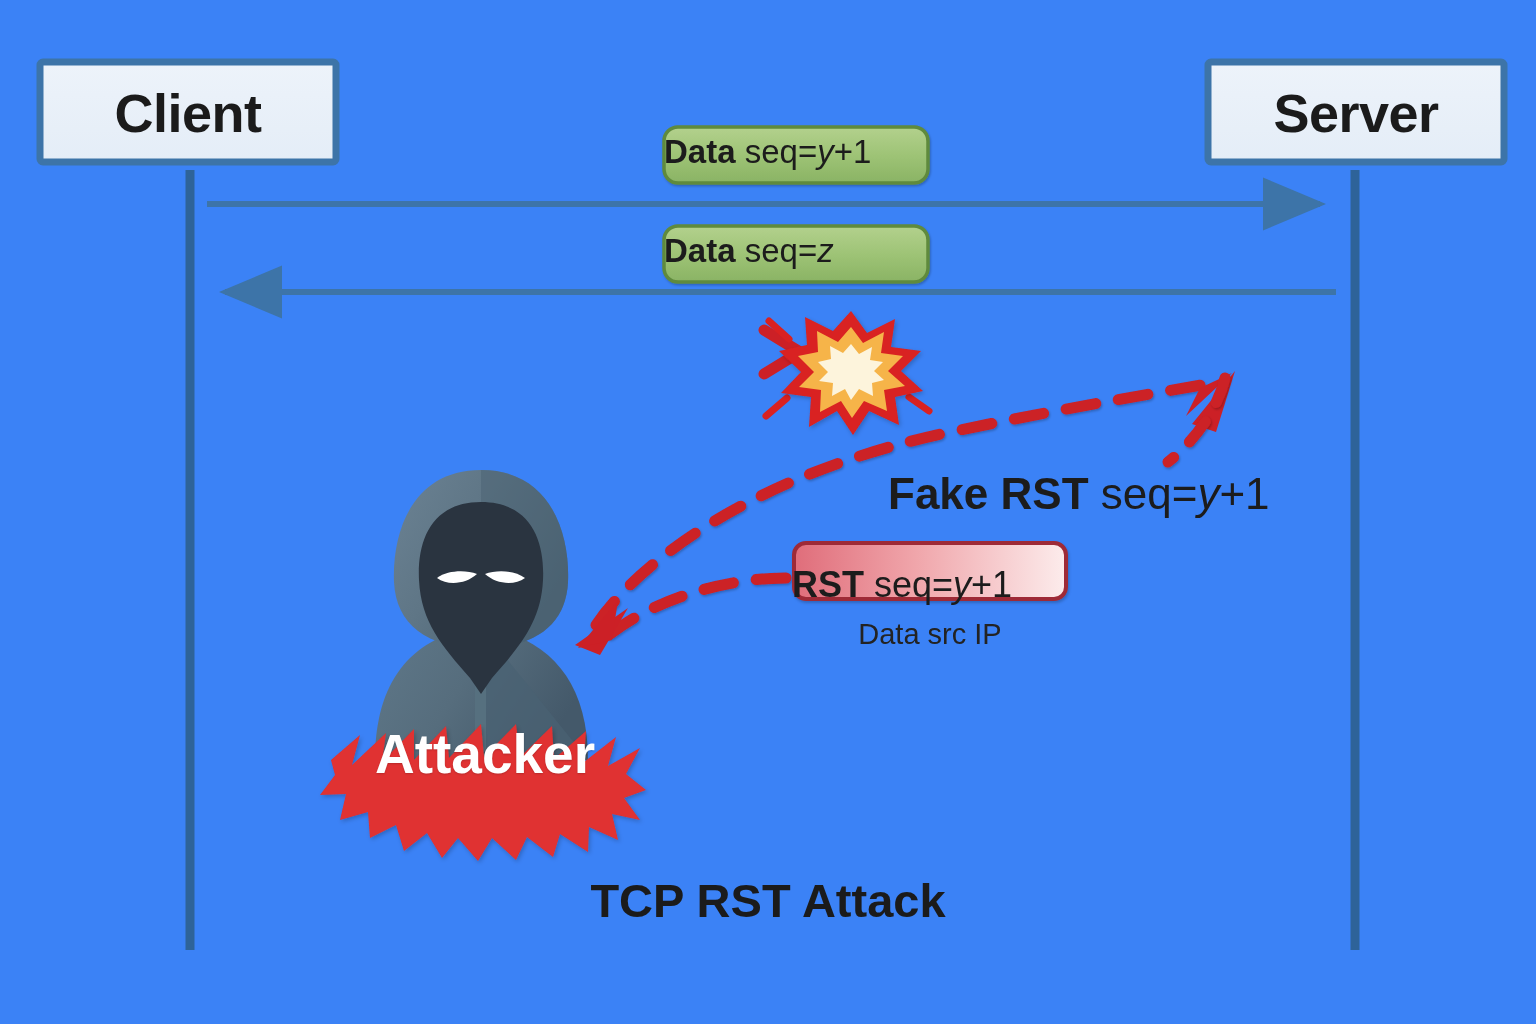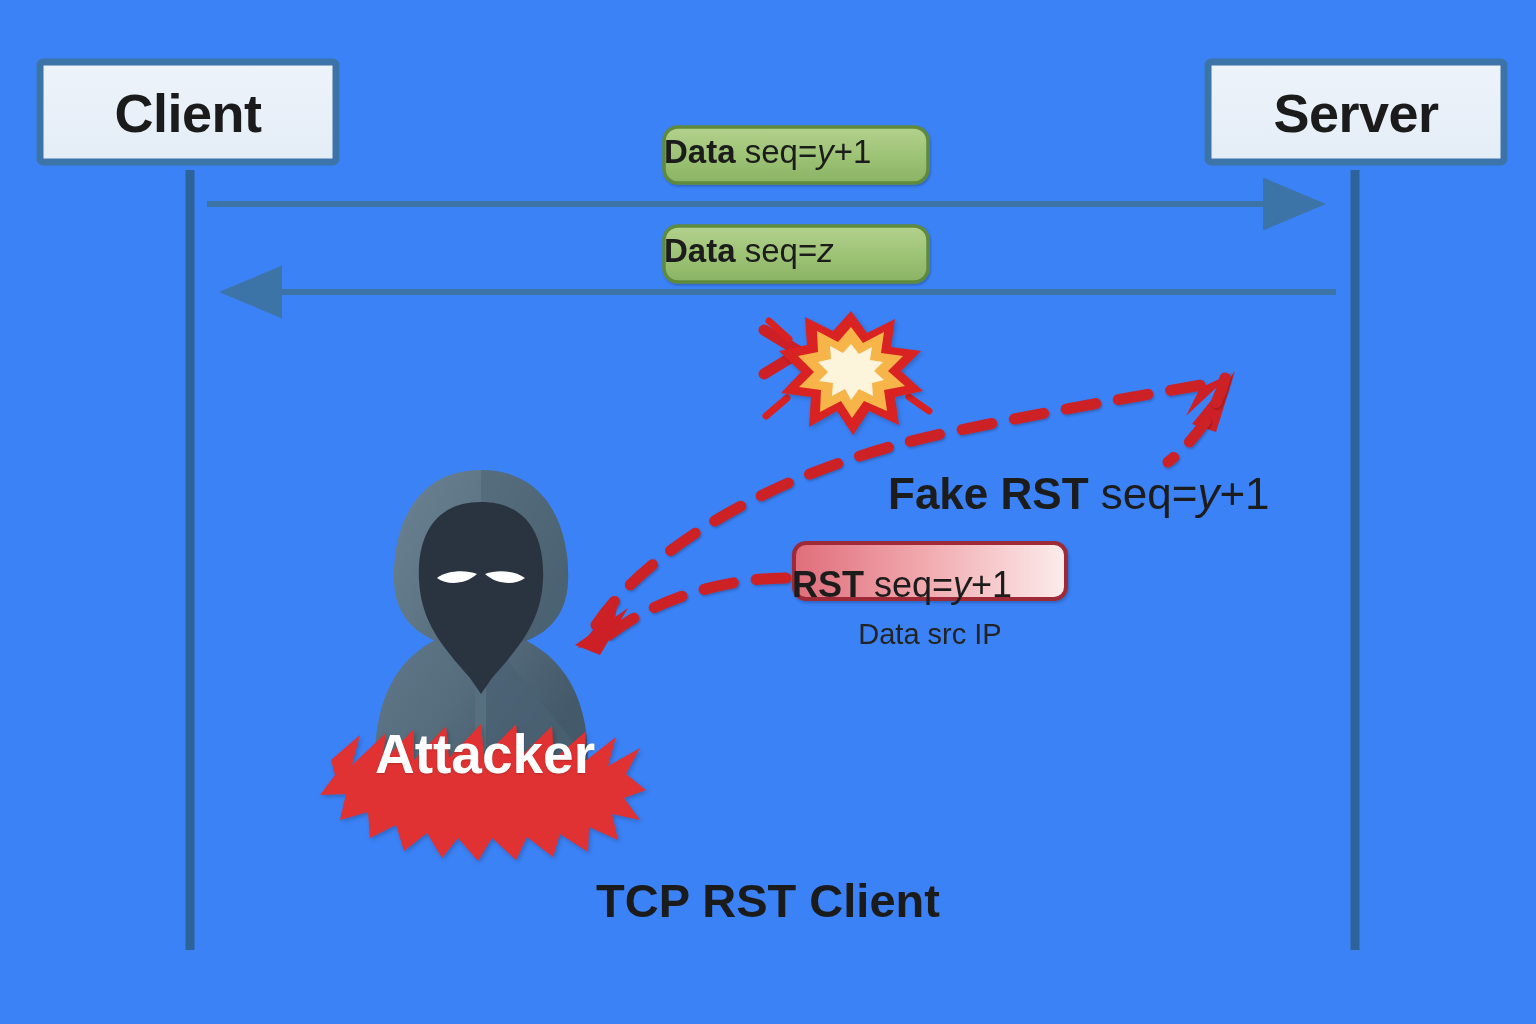--- a/index.html
+++ b/index.html
@@ -269,15 +269,15 @@
 
   <div id="rst-pill-box" style="position:absolute;left:792px;top:541px;width:276px;height:60px;border-radius:14px;background:linear-gradient(to right,#e06e7b 0%,#f0a6ab 45%,#fcebeb 100%);border:4px solid #9e2a37;box-sizing:border-box;box-shadow:1px 2px 3px rgba(0,0,0,0.22);"></div>
   <div class="pill-text" id="rst-text">
     <span class="b">RST</span><span> seq=</span><span class="it">y</span><span>+1</span>
   </div>
 
   <div id="fake-src-ip">Data src IP</div>
 
   <div id="attacker-text">Attacker</div>
 
-  <div id="diagram-title">TCP RST Client</div>
+  <div id="diagram-title">TCP RST Attack</div>
 
 </div>
 
 </body></html>

